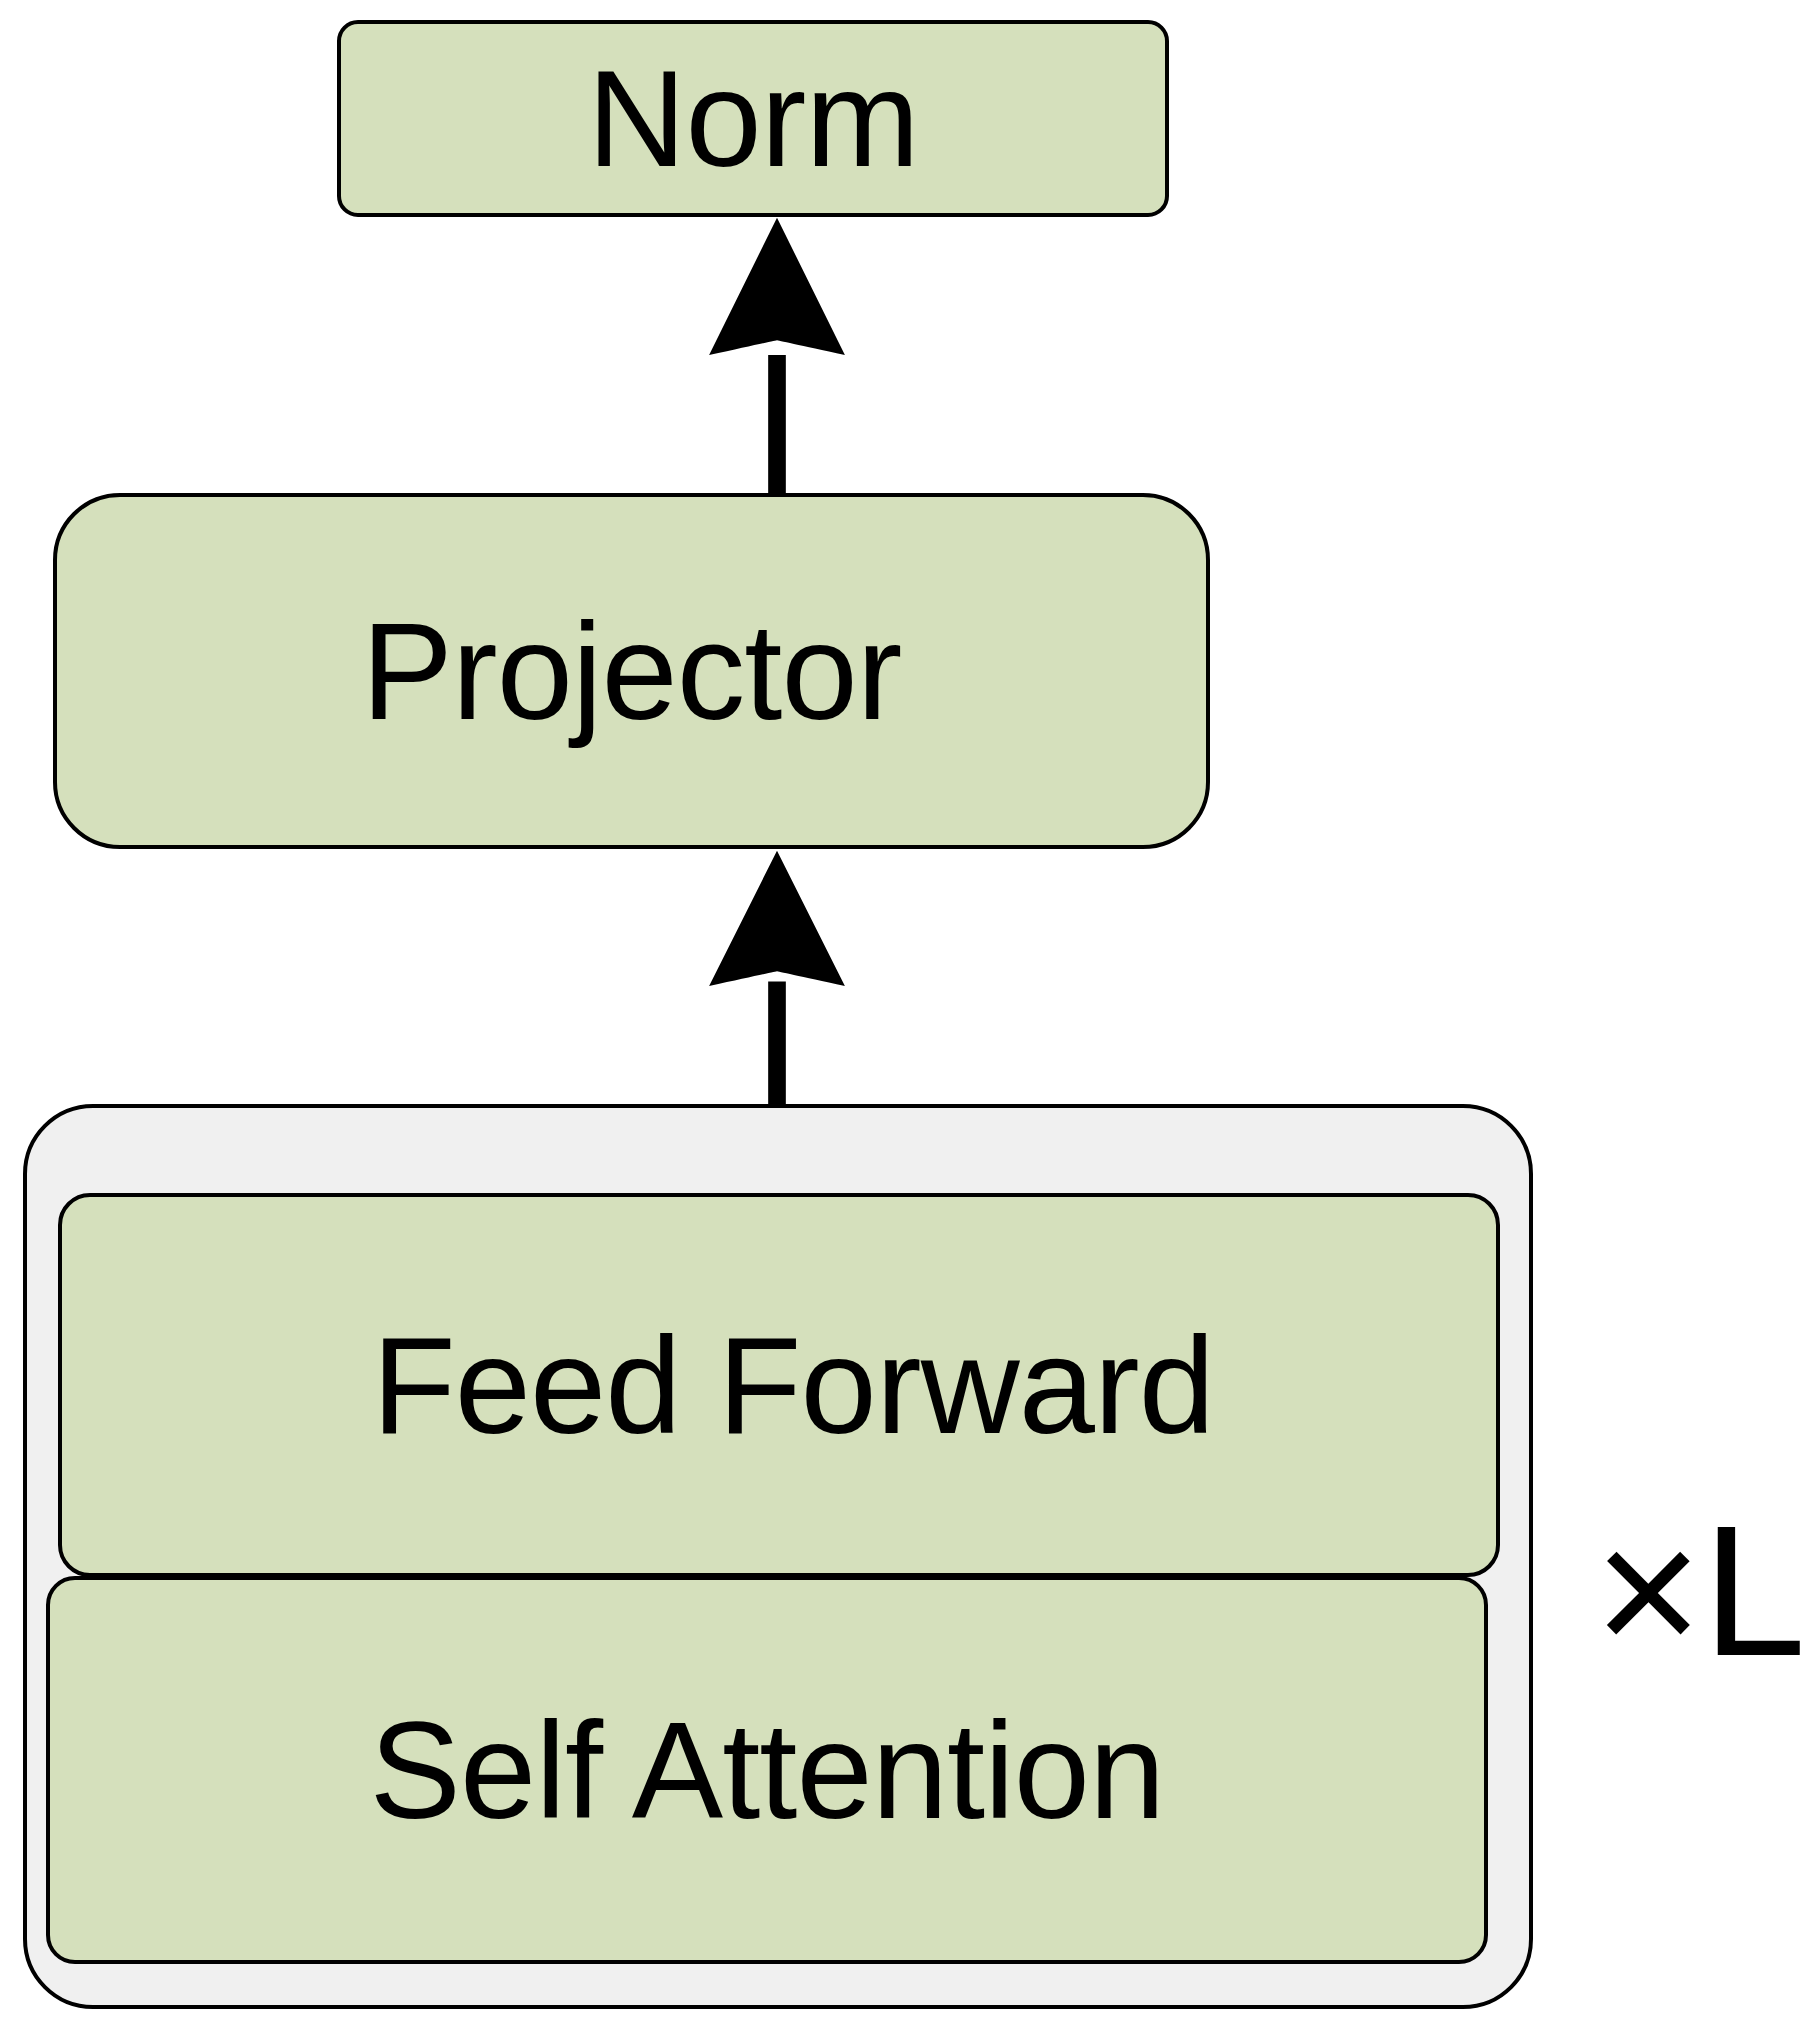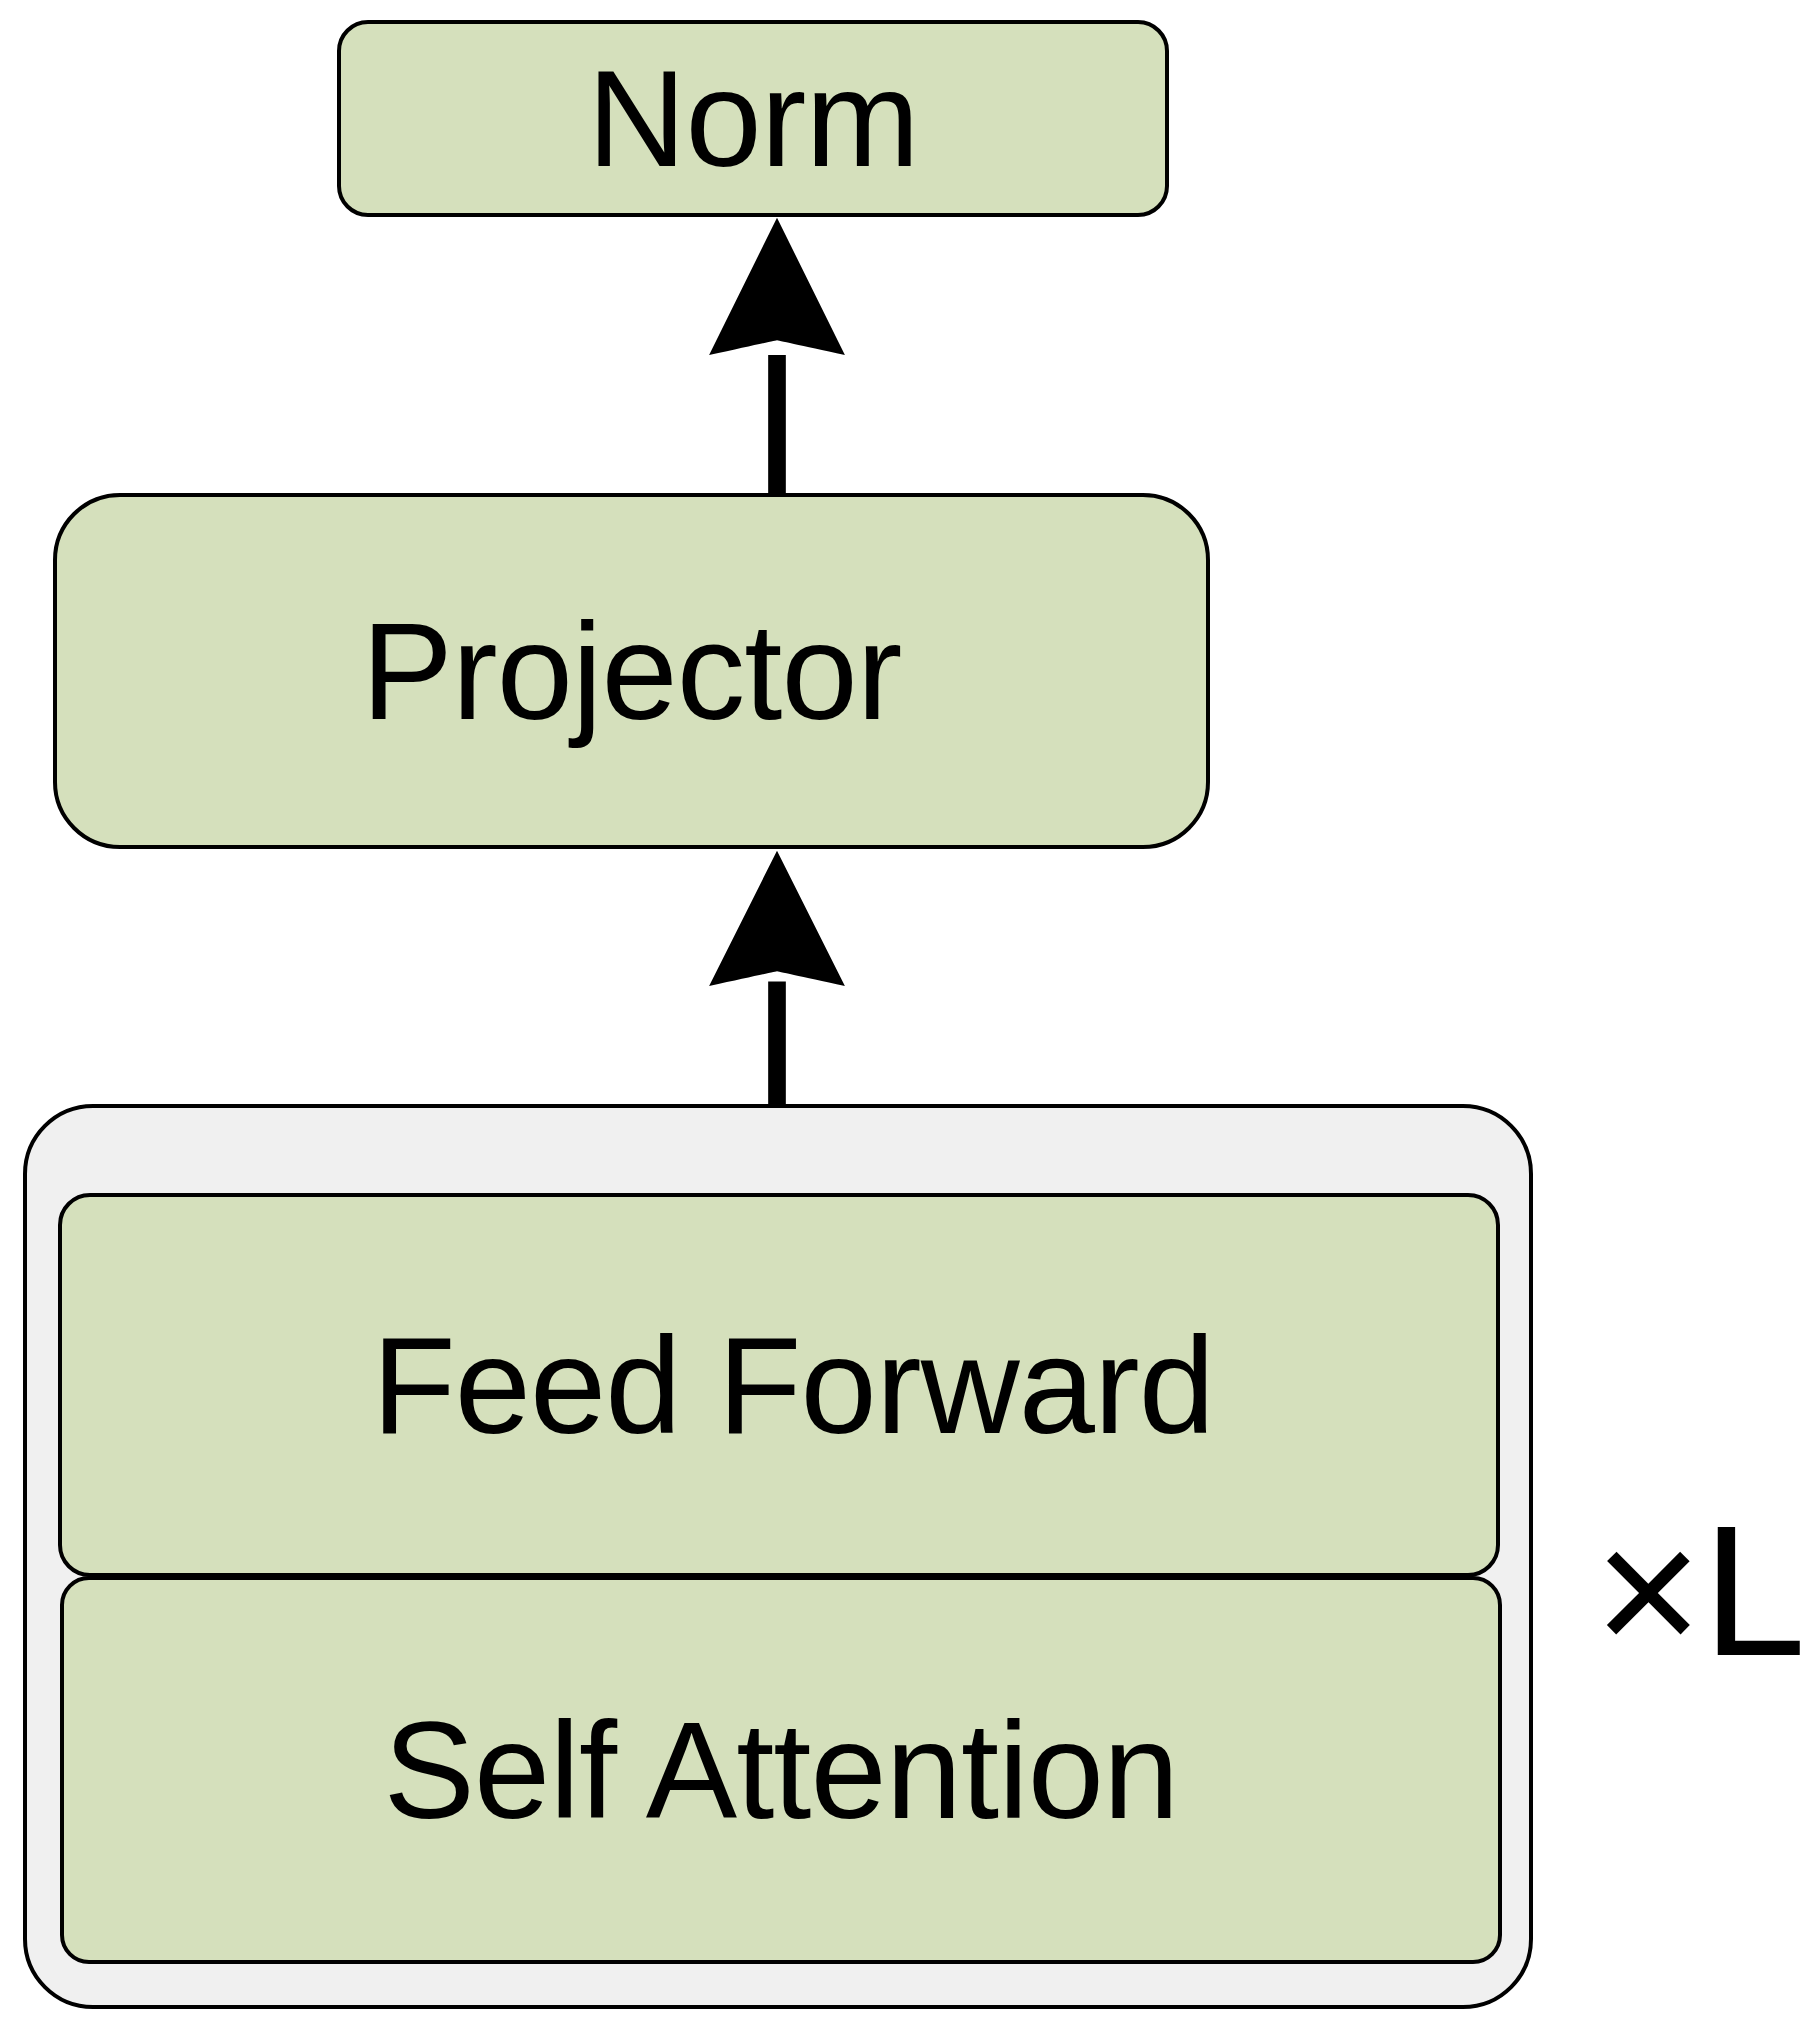--- a/index.html
+++ b/index.html
@@ -32,21 +32,21 @@
     font-weight: 400;
     letter-spacing: -0.9px;
     white-space: nowrap;
     user-select: none;
   }
   #norm-box {
     left: 337px;
     top: 20.4px;
     width: 832px;
     height: 197px;
-    border-radius: 31px;
+    border-radius: 21px;
     font-size: 137px;
   }
   #projector-box {
     left: 53px;
     top: 493px;
     width: 1157px;
     height: 356px;
     border-radius: 67px;
     font-size: 137px;
   }
@@ -64,21 +64,21 @@
   #feed-forward-box {
     left: 58px;
     top: 1193px;
     width: 1442px;
     height: 384px;
     border-radius: 32px;
     font-size: 137px;
     padding-left: 28px;
   }
   #self-attention-box {
-    left: 60px;
+    left: 46px;
     top: 1576px;
     width: 1442px;
     height: 388px;
     border-radius: 29px;
     font-size: 137px;
   }
   .arrow {
     position: absolute;
   }
   #arrow-projector-to-norm {

